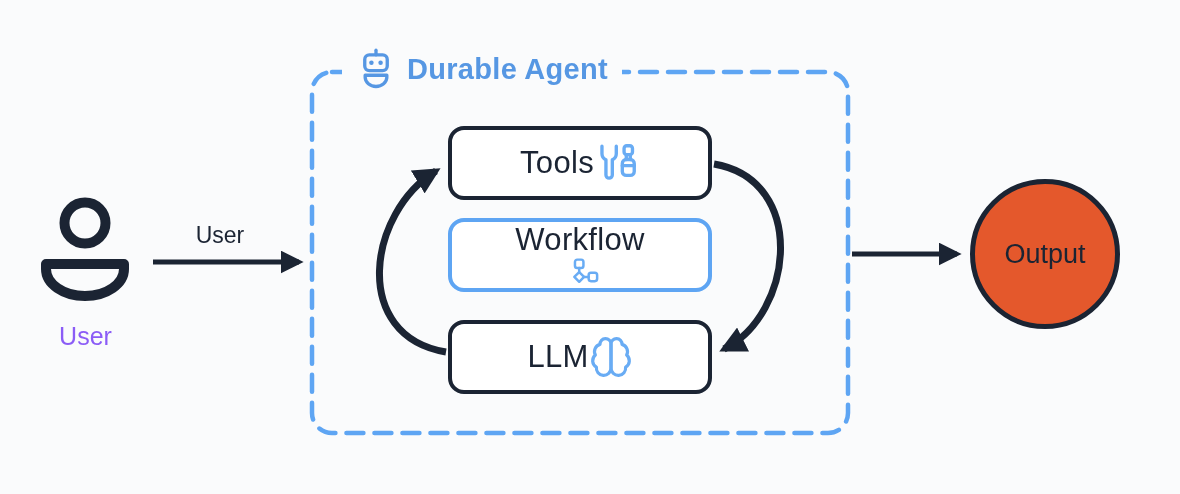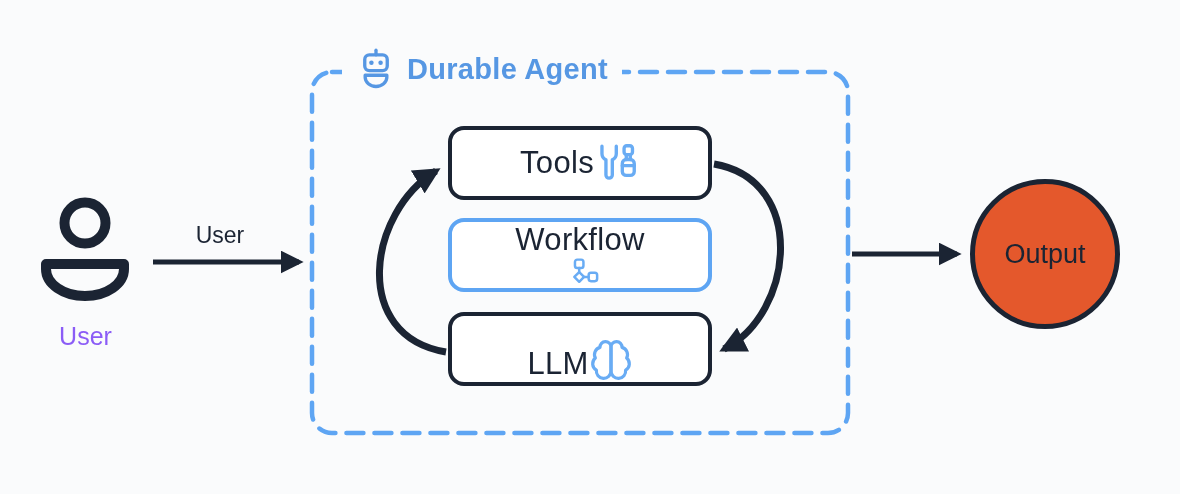--- a/index.html
+++ b/index.html
@@ -16,21 +16,21 @@
                display:inline-flex;align-items:center;gap:11px;padding:0 14px;
                background:#fafbfc;}
   .agent-title span{font-size:29px;font-weight:700;color:#5697e3;letter-spacing:.3px;}
 
   .node{position:absolute;left:448px;width:264px;height:74px;box-sizing:border-box;
         background:#ffffff;border:4px solid #1b2433;border-radius:16px;z-index:2;
         display:flex;align-items:center;justify-content:center;gap:0;}
   .node .lbl{font-size:31px;font-weight:500;color:#1b2433;letter-spacing:.3px;}
   .node.tools{top:126px;}
   .node.workflow{top:218px;border-color:#5ea5f3;flex-direction:column;}
-  .node.llm{top:312px;align-items:flex-end;}
+  .node.llm{top:320px;}
 
   .output-circle{position:absolute;left:970px;top:179px;width:150px;height:150px;
                  box-sizing:border-box;background:#e4582c;border:5px solid #1b2433;
                  border-radius:50%;z-index:2;display:flex;align-items:center;justify-content:center;}
   .output-circle span{font-size:27px;font-weight:500;color:#1b2433;}
 </style>
 </head>
 <body>
 
 <div class="stage">

